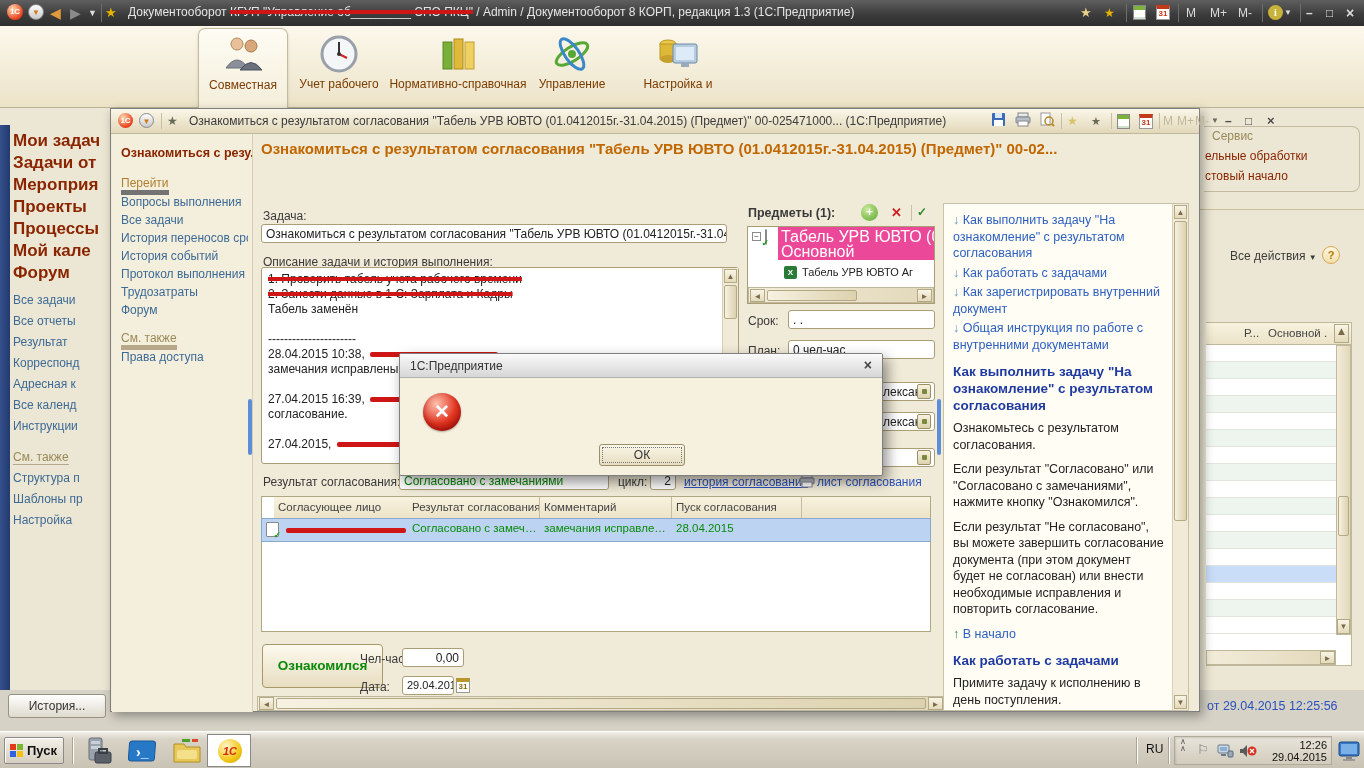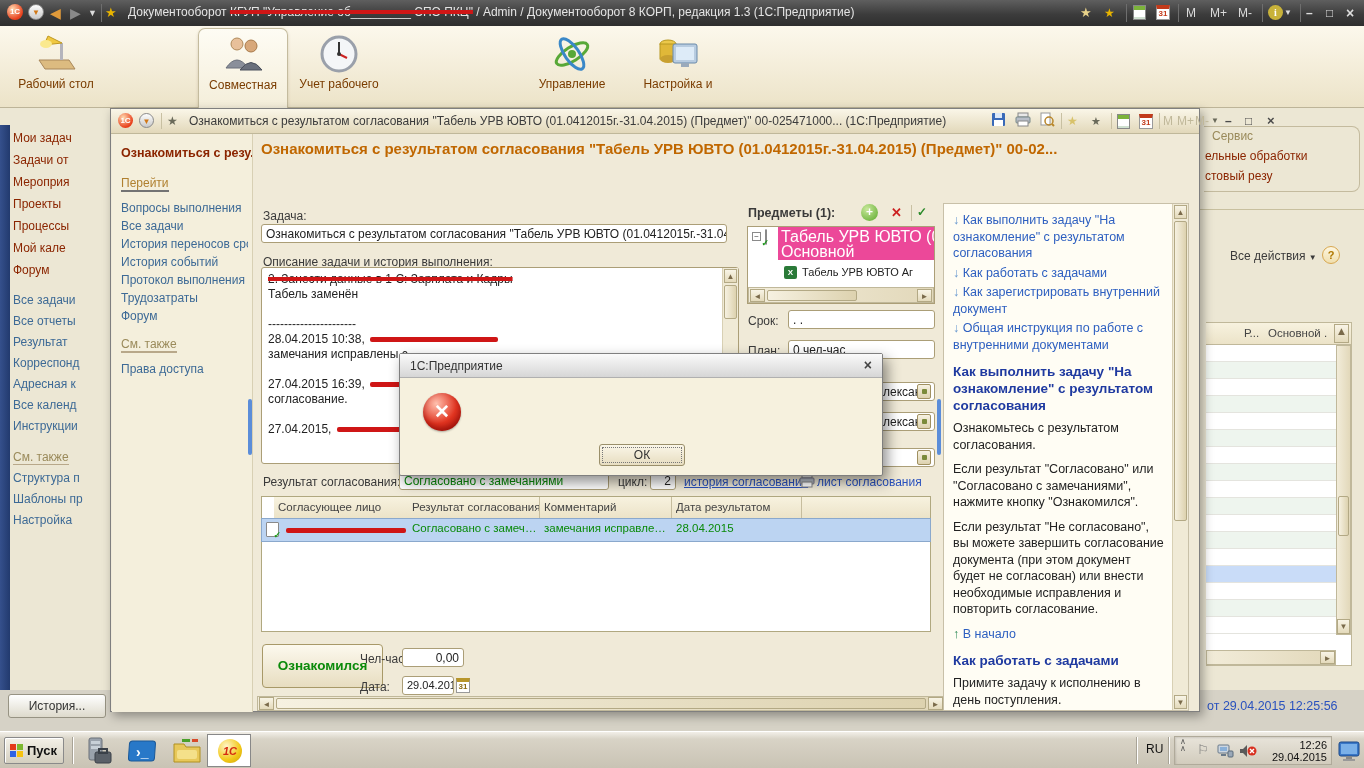--- a/index.html
+++ b/index.html
@@ -33,21 +33,21 @@
   .ribbon{left:0;top:26px;width:1364px;height:82px;z-index:2;
     background:linear-gradient(#fcf8ec,#ece3c8);border-bottom:1px solid #bdb498}
   .rtab{position:absolute;top:2px;height:80px;text-align:center;color:#7a3c00;font-size:12px;line-height:13px}
   .rtab.active{background:linear-gradient(#fefcf4,#f4eeda);border:1px solid #c4bb9e;border-bottom:none;
     border-radius:7px 7px 0 0;box-shadow:0 1px 3px rgba(120,100,60,.25)}
   .ricon{width:46px;height:46px;margin:3px auto 1px}
 
   
   .navy{left:0;top:125px;width:10px;height:565px;background:linear-gradient(90deg,#35508c,#223a6e);z-index:2}
   .sidebar{left:13px;top:131px;width:97px;height:560px;overflow:hidden;z-index:2}
-  .sb-bold{color:#8b2500;font-weight:normal;font-size:12px;height:22px;white-space:nowrap}
+  .sb-bold{color:#8b2500;font-weight:bold;font-size:17px;height:22px;white-space:nowrap}
   .sb-item{color:#3d6a96;font-size:12px;height:21px;white-space:nowrap}
   .sb-head{color:#9a8a5a;font-size:12px;border-bottom:1px solid #b8a88a;display:inline-block;margin:10px 0 6px;white-space:nowrap}
 
   
   .bgright{z-index:1}
   .svc-box{left:1204px;top:126px;width:156px;height:66px;border:1px solid #c4bb9e;border-left:none;border-radius:0 8px 8px 0}
   .svc-head{left:1212px;top:129px;color:#9a8a5a}
   .svc-item{color:#8b2500;white-space:nowrap}
   .hline{left:1200px;top:209px;width:164px;height:1px;background:#c8c09f}
   .allact{left:1230px;top:249px;color:#3a3a3a}
@@ -77,21 +77,21 @@
   .iwin-tb .wtxt{left:78px;top:5px;width:800px;font-size:12px;color:#3b3b3b}
   .wi{position:absolute;top:3px;height:19px;line-height:18px;text-align:center;color:#6a6a5a;font-size:12px}
   .vsep-l{position:absolute;top:4px;width:1px;height:16px;background:#c8c0a2}
   .wctl{color:#4a4a4a;font-weight:bold}
   .dim{color:#c0b89a}
 
   
   .inav{left:1px;top:25px;width:141px;height:578px;background:#f4efdc;border-right:1px solid #d8d0b4;
     padding:12px 4px 0 9px;overflow:hidden}
   .inav .cap{color:#8b2500;font-weight:bold;font-size:12.5px;margin-bottom:16px;white-space:nowrap}
-  .inav .gohead{color:#b08030;border-bottom:2px solid #737373;display:inline-block;margin-bottom:9px}
+  .inav .gohead{color:#b08030;border-bottom:5px solid #737373;display:inline-block;}
   .inav .lnk{color:#3d6a96;height:18px;white-space:nowrap;overflow:hidden}
   .splitter{width:4px;border-radius:2px;background:#5b8dd9}
 
   
   .pgtitle{left:150px;top:31px;width:1036px;height:22px;color:#c06700;font-weight:bold;font-size:15px}
   .lbl{color:#3a3a3a}
   .field{background:#fff;border:1px solid #ab9e77;border-radius:3px;padding:2px 4px;
     white-space:nowrap;overflow:hidden;font-size:12px}
   .green{color:#0a8a0a}
   .link{color:#2a52be}
@@ -193,31 +193,20 @@
   <div class="vsep-d" style="left:1262px"></div>
   <div class="abs info-ic" style="left:1268px;top:5px">i</div>
   <span class="tbi" style="left:1284px;font-size:8px">▼</span>
   <div class="vsep-d" style="left:1300px"></div>
   <span class="tbi wctl" style="left:1306px;color:#ddd">–</span>
   <span class="tbi wctl" style="left:1326px;color:#ddd">□</span>
   <span class="tbi wctl" style="left:1346px;color:#ddd;font-size:14px">×</span>
 </div>
 
 <div class="abs ribbon">
-  <div class="rtab" style="left:12px;width:88px">
-    <div class="ricon">
-      <svg width="46" height="46">
-          <path d="M6 29 L36 29 L42 38 L12 38 Z" fill="#dcbb80" stroke="#a8875a"></path>
-          <rect x="27" y="12" width="3" height="17" fill="#b4b4bc"></rect>
-          <path d="M29 12 L15 5 L11 14 Z" fill="#f0c840" stroke="#c09820"></path>
-          <ellipse cx="13" cy="13" rx="6" ry="4" fill="#fae98e"></ellipse>
-        </svg>
-    </div>
-    <span>Рабочий стол</span>
-  </div>
   <div class="rtab active" style="left:198px;width:90px">
     <div class="ricon">
       <svg width="46" height="46">
           <circle cx="17" cy="12" r="6" fill="#e8c09a" stroke="#b08a5a"></circle>
           <path d="M6 36 Q17 20 28 36 Z" fill="#8a8f9a" stroke="#6a6f7a"></path>
           <circle cx="31" cy="14" r="6" fill="#d8a87a" stroke="#a87a4a"></circle>
           <path d="M20 38 Q31 23 42 38 Z" fill="#6a707c" stroke="#4a505c"></path>
         </svg>
     </div>
     <span>Совместная</span>
@@ -225,20 +214,30 @@
   <div class="rtab" style="left:292px;width:94px">
     <div class="ricon">
       <svg width="46" height="46">
           <circle cx="23" cy="23" r="17" fill="#f4f6f8" stroke="#9aa0aa" stroke-width="3"></circle>
           <line x1="23" y1="23" x2="23" y2="11" stroke="#333" stroke-width="2"></line>
           <line x1="23" y1="23" x2="31" y2="27" stroke="#c22" stroke-width="2"></line>
           <circle cx="23" cy="23" r="2" fill="#333"></circle>
         </svg>
     </div>
     <span>Учет рабочего</span>
+  </div>
+  <div class="rtab" style="left:388px;width:140px">
+    <div class="ricon">
+      <svg width="46" height="46">
+          <rect x="8" y="11" width="9" height="27" fill="#7ab03a" stroke="#5a8a22"></rect>
+          <rect x="19" y="8" width="9" height="30" fill="#e0b83a" stroke="#b08a18"></rect>
+          <rect x="30" y="11" width="9" height="27" fill="#f0d060" stroke="#c0a030"></rect>
+        </svg>
+    </div>
+    <span>Нормативно-справочная</span>
   </div>
   <div class="rtab" style="left:532px;width:80px">
     <div class="ricon">
       <svg width="46" height="46">
           <ellipse cx="23" cy="23" rx="18" ry="7" fill="none" stroke="#58a838" stroke-width="3" transform="rotate(-32 23 23)"></ellipse>
           <ellipse cx="23" cy="23" rx="18" ry="7" fill="none" stroke="#3a88c8" stroke-width="3" transform="rotate(55 23 23)"></ellipse>
           <circle cx="23" cy="23" r="4" fill="#58a838"></circle>
         </svg>
     </div>
     <span>Управление</span>
@@ -278,21 +277,21 @@
   <div><span class="sb-head">См. также</span></div>
   <div class="sb-item">Структура п</div>
   <div class="sb-item">Шаблоны пр</div>
   <div class="sb-item">Настройка</div>
 </div>
 
 <div class="bgright">
   <div class="abs svc-box"></div>
   <div class="abs svc-head">Сервис</div>
   <div class="abs svc-item" style="left:1205px;top:149px;width:156px">ельные обработки</div>
-  <div class="abs svc-item" style="left:1205px;top:169px;width:156px">стовый резу</div>
+  <div class="abs svc-item" style="left:1205px;top:169px;width:156px">стовый начало</div>
   <div class="abs hline"></div>
   <div class="abs allact"><span>Все действия</span> <span style="font-size:8px">▼</span></div>
   <div class="abs qbtn">?</div>
 
   <div class="abs bgtable">
     <div class="bgth">
       <span style="left:38px">Р...</span>
       <span style="left:62px">Основной .</span>
       <span class="abs sbtn" style="left:128px;top:1px;width:15px;height:19px">▲</span>
     </div>
@@ -386,20 +385,21 @@
   <div class="abs splitter" style="left:137px;top:290px;height:56px"></div>
 
   <div class="abs pgtitle nowrap">Ознакомиться с результатом согласования "Табель УРВ ЮВТО (01.0412015г.-31.04.2015) (Предмет)" 00-02...</div>
 
   <div class="abs lbl" style="left:152px;top:100px;font-weight:normal">Задача:</div>
   <div class="abs field" style="left:150px;top:115px;width:466px;height:19px">Ознакомиться с результатом согласования "Табель УРВ ЮВТО (01.0412015г.-31.04.2015</div>
 
   <div class="abs lbl" style="left:152px;top:146px">Описание задачи и история выполнения:</div>
   <div class="abs descbox">
     <div style="position:absolute;left:6px;top:4px;right:18px;bottom:2px;overflow:hidden">
+      <div class="dline red-strike"><span>1. Проверить табель учета рабочего времени</span></div>
       <div class="dline red-strike"><span>2. Занести данные в 1 С: Зарплата и Кадры</span></div>
       <div class="dline"><span>Табель заменён</span></div>
       <div class="dline"><span></span></div>
       <div class="dline"><span>----------------------</span></div>
       <div class="dline"><span>28.04.2015 10:38, </span><span class="redbar" style="width:128px"></span></div>
       <div class="dline"><span>замечания исправлены,с</span></div>
       <div class="dline"><span></span></div>
       <div class="dline"><span>27.04.2015 16:39, </span><span class="redbar" style="width:118px"></span></div>
       <div class="dline"><span>согласование.</span></div>
       <div class="dline"><span></span></div>
@@ -421,21 +421,21 @@
         <rect x="3" y="1" width="10" height="4" fill="#e8e8e8" stroke="#888"></rect>
         <rect x="1" y="5" width="14" height="6" rx="1" fill="#b8bec8" stroke="#778"></rect>
         <rect x="3" y="9" width="10" height="5" fill="#fff" stroke="#888"></rect>
       </svg></span>
   <div class="abs link nowrap" style="left:706px;top:366px;width:128px">лист согласования</div>
 
   <div class="abs apt">
     <div class="hc" style="left:12px;width:146px">Согласующее лицо</div>
     <div class="hc" style="left:146px;width:132px">Результат согласования</div>
     <div class="hc" style="left:278px;width:132px">Комментарий</div>
-    <div class="hc" style="left:410px;width:130px">Дата результатом</div>
+    <div class="hc" style="left:410px;width:130px">Пуск согласования</div>
     <div class="hc" style="left:540px;width:128px;border-right:none"></div>
     <div class="row">
       <span class="abs" style="left:4px;top:3px"><span class="docic" style="display:inline-block"></span></span>
       <span class="redbar abs" style="left:22px;top:9px;width:120px"></span>
       <span class="rc green" style="left:150px;width:128px">Согласовано с замечаниями</span>
       <span class="rc green" style="left:282px;width:128px">замечания исправлены,согла...</span>
       <span class="rc green" style="left:414px;width:100px">28.04.2015</span>
     </div>
   </div>
 

